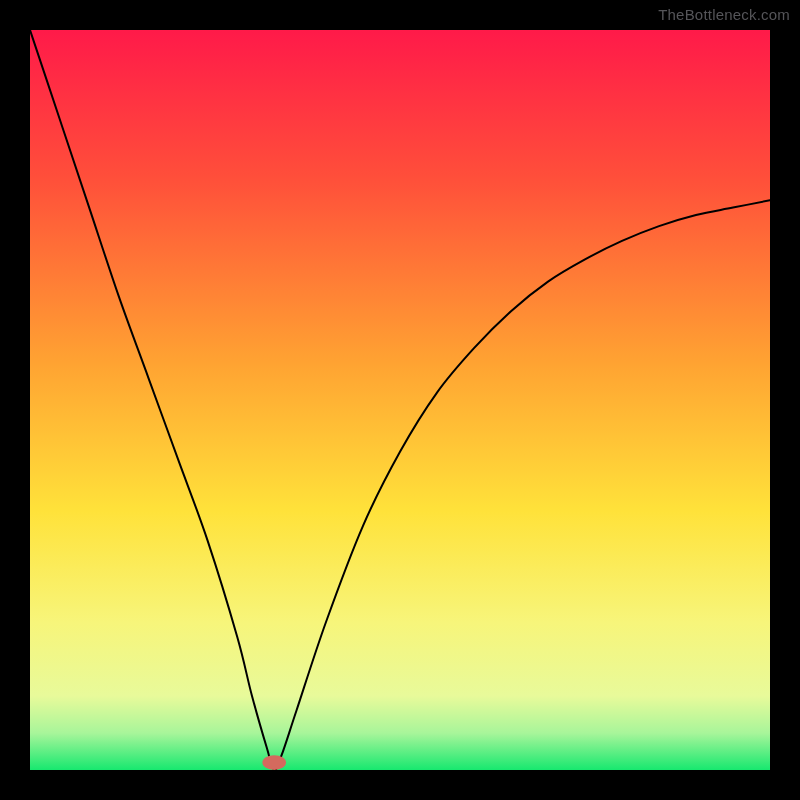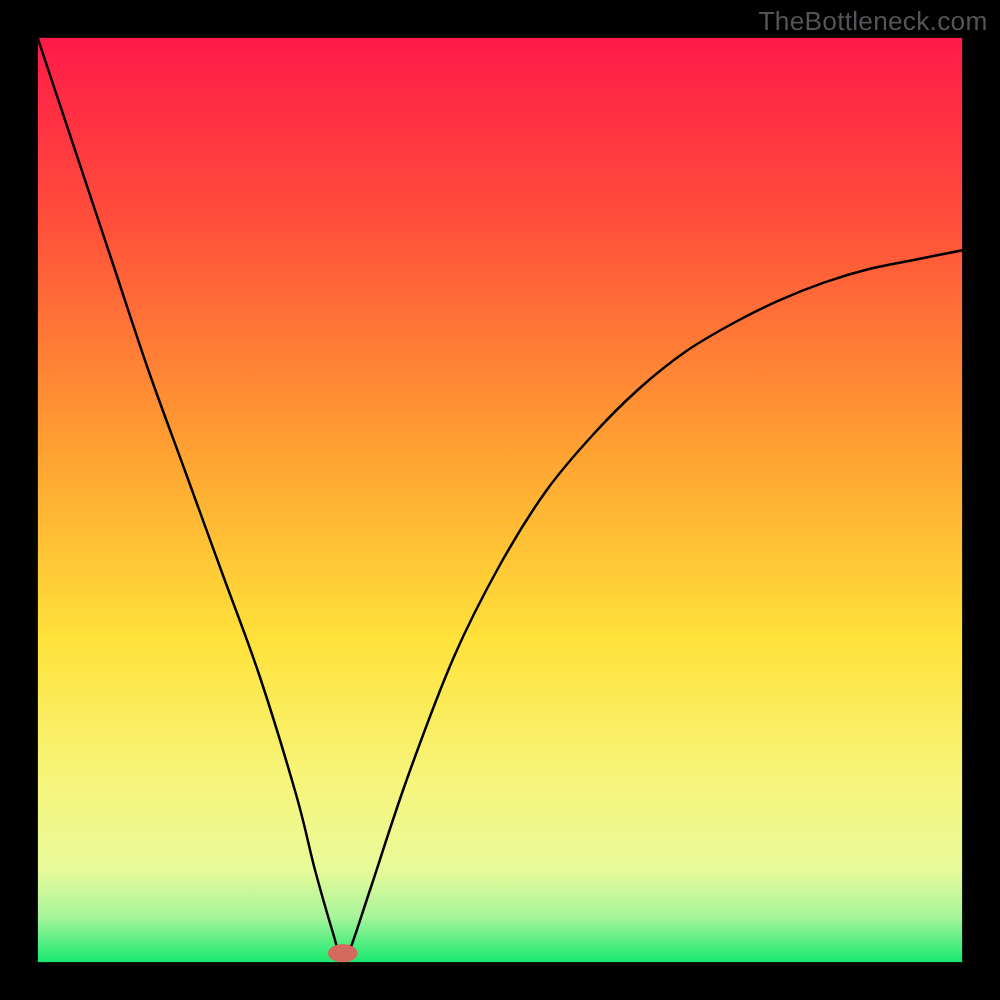--- a/index.html
+++ b/index.html
@@ -23,21 +23,21 @@
     top: 30px;
     width: 740px;
     height: 740px;
     overflow: hidden;
   }
   .watermark {
     position: absolute;
     top: 6px;
     right: 10px;
     color: #555559;
-    font-size: 21px;
+    font-size: 15px;
     font-weight: 400;
     letter-spacing: 0.2px;
     user-select: none;
   }
   svg {
     display: block;
   }
 </style>
 </head>
 <body>

